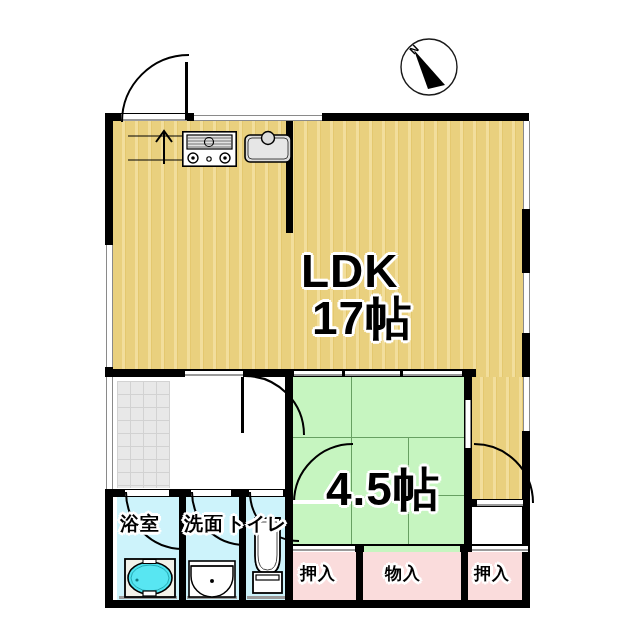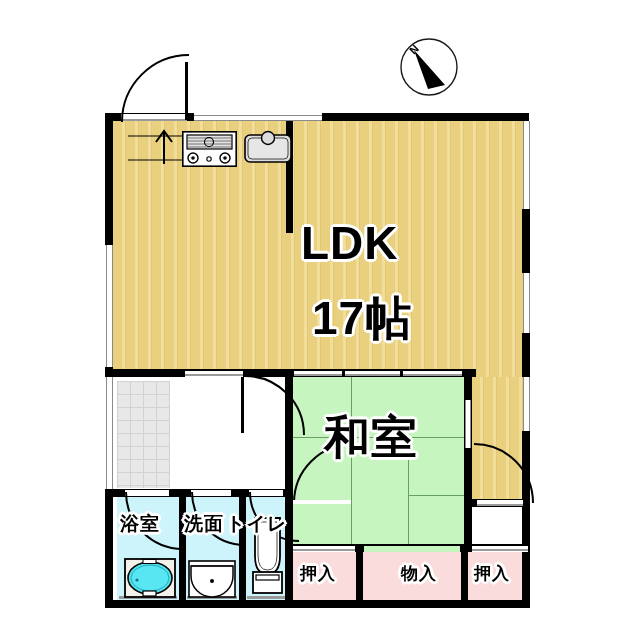--- a/index.html
+++ b/index.html
@@ -244,27 +244,27 @@
     <rect x="4" y="60" width="29" height="21" fill="#fff" stroke="#000" stroke-width="1.8"></rect>
     <rect x="7" y="63" width="23" height="5" fill="#fff" stroke="#000" stroke-width="1.2"></rect>
   </svg>
 
   <svg id="compass" viewBox="0 0 62 62">
     <circle cx="31" cy="31" r="28" fill="#fff" stroke="#1a1a1a" stroke-width="1.4"></circle>
     <polygon points="16,14 47,49 30,53" fill="#000"></polygon>
     <text x="16" y="19" fill="#000" font-size="11" font-weight="700" font-family="'Liberation Sans',sans-serif" transform="rotate(-45 16 19)">N</text>
   </svg>
 
-  <div class="lbl lbl-big" style="left:301px;top:216px;">LDK</div>
+  <div class="lbl lbl-big" style="left:301px;top:244px;">LDK</div>
   <div class="lbl lbl-big" style="left:312px;top:288px;">17帖</div>
 
-  <div class="lbl lbl-big" style="left:324px;top:407px;">和室</div>
+  <div class="lbl lbl-big" style="left:326px;top:459px;">4.5帖</div>
 
 
   <div class="lbl lbl-sm" style="left:120px;top:511px;">浴室</div>
   <div class="lbl lbl-sm" style="left:184px;top:511px;">洗面</div>
   <div class="lbl lbl-sm" style="left:226px;top:511px;">トイレ</div>
 
   <div class="lbl lbl-xs" style="left:300px;top:562px;">押入</div>
-  <div class="lbl lbl-xs" style="left:385px;top:562px;margin-left:16px;">物入</div>
+  <div class="lbl lbl-xs" style="left:385px;top:562px;">物入</div>
   <div class="lbl lbl-xs" style="left:474px;top:562px;">押入</div>
 
 </div>
 
 </body></html>

